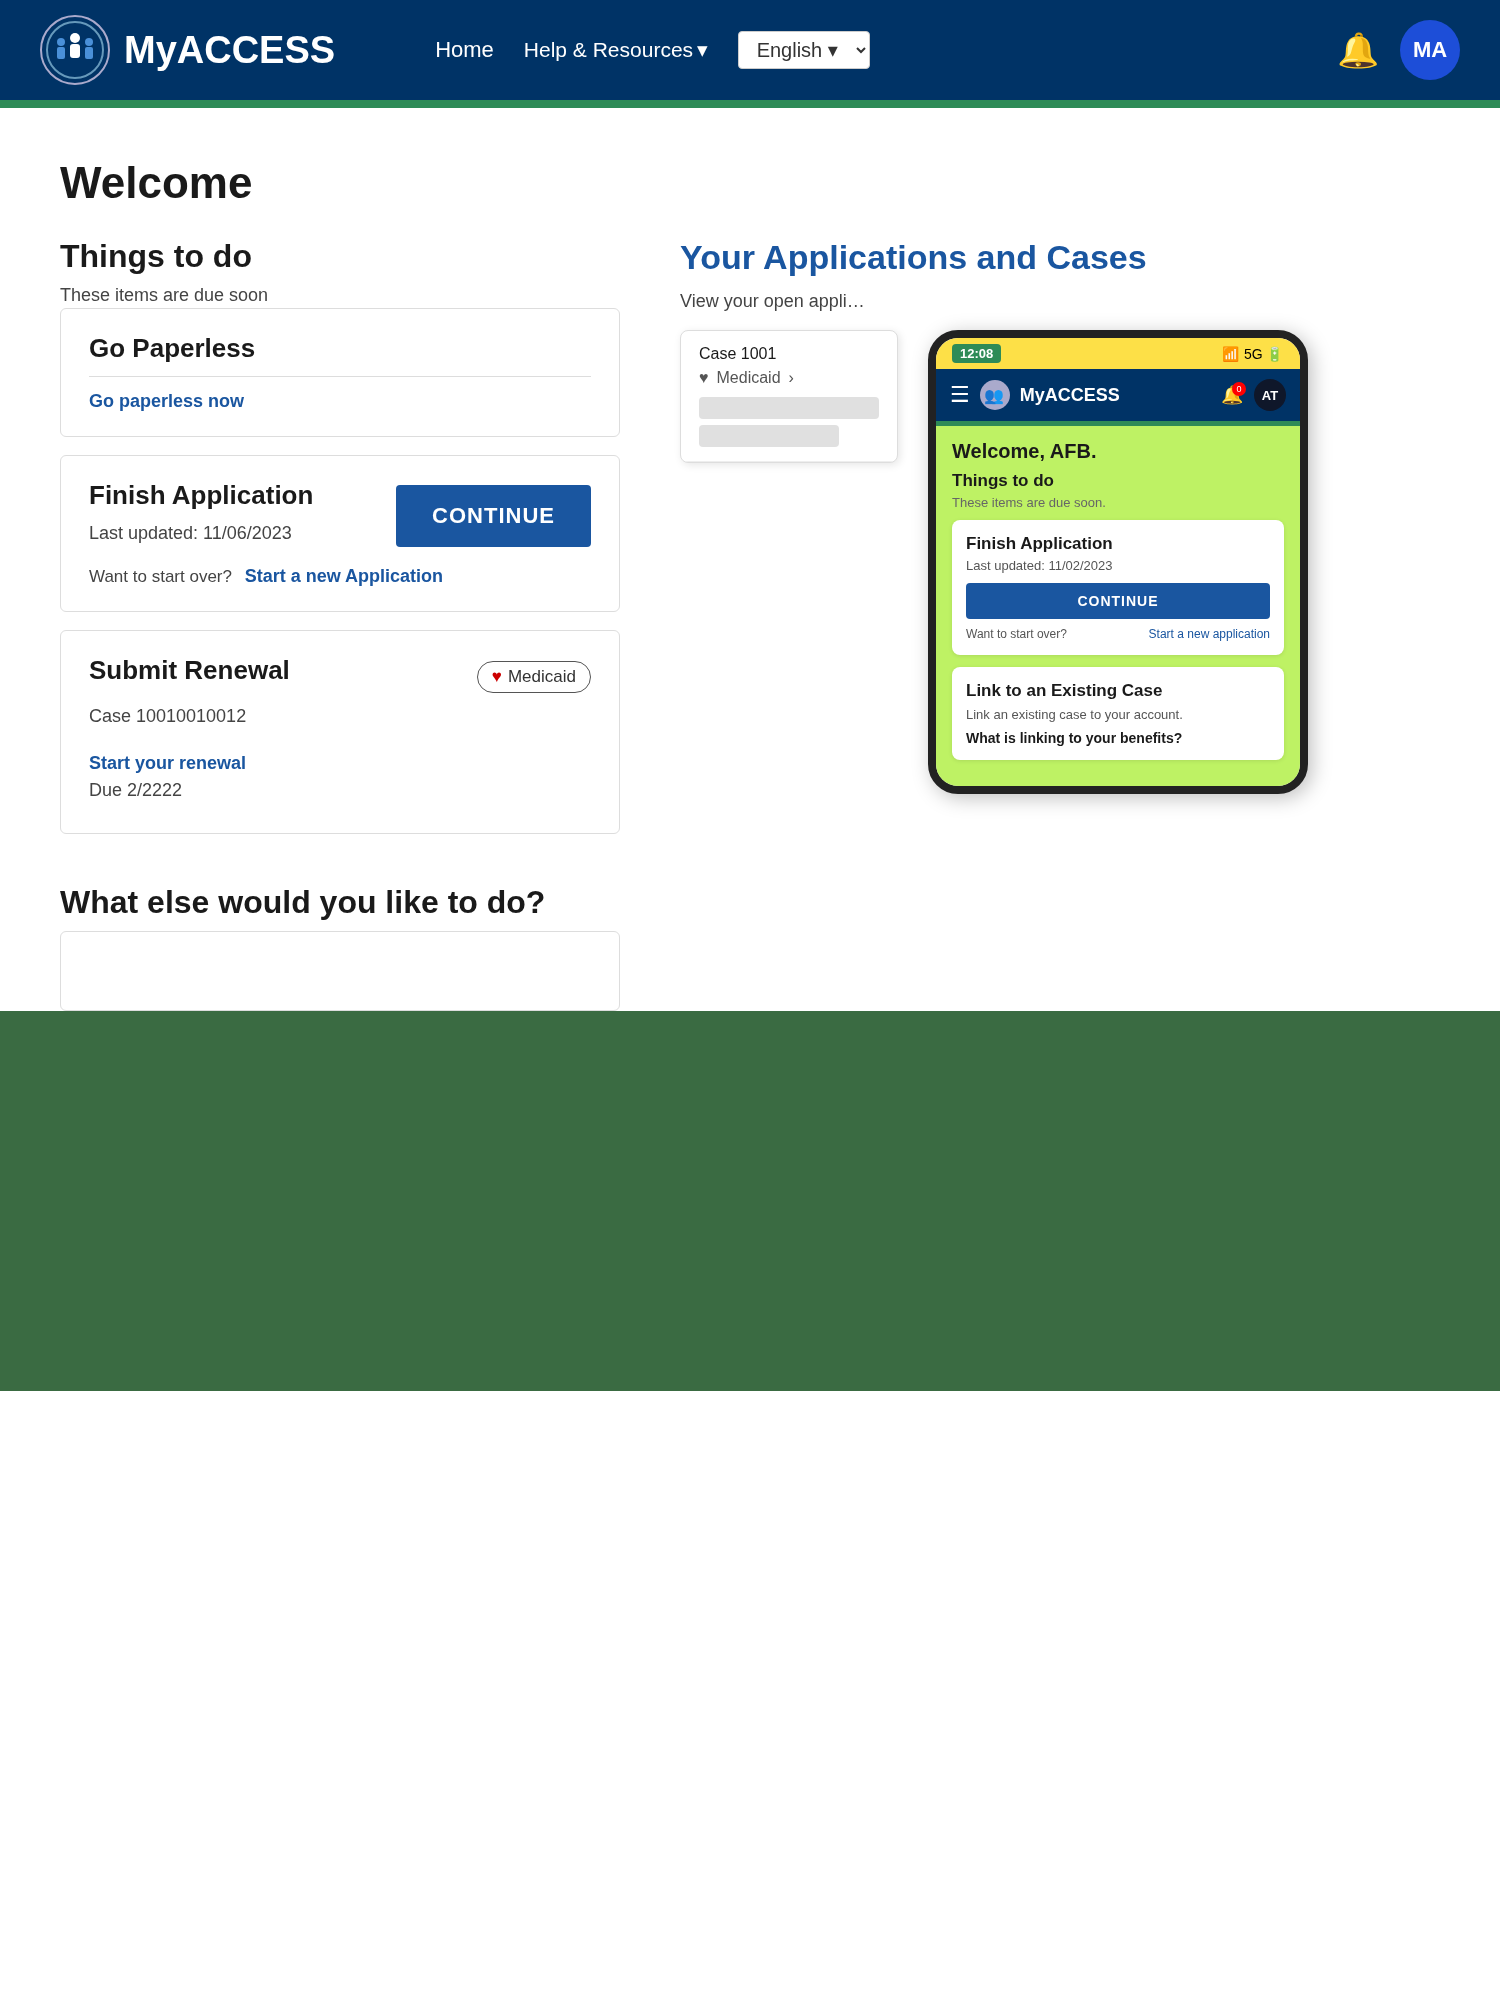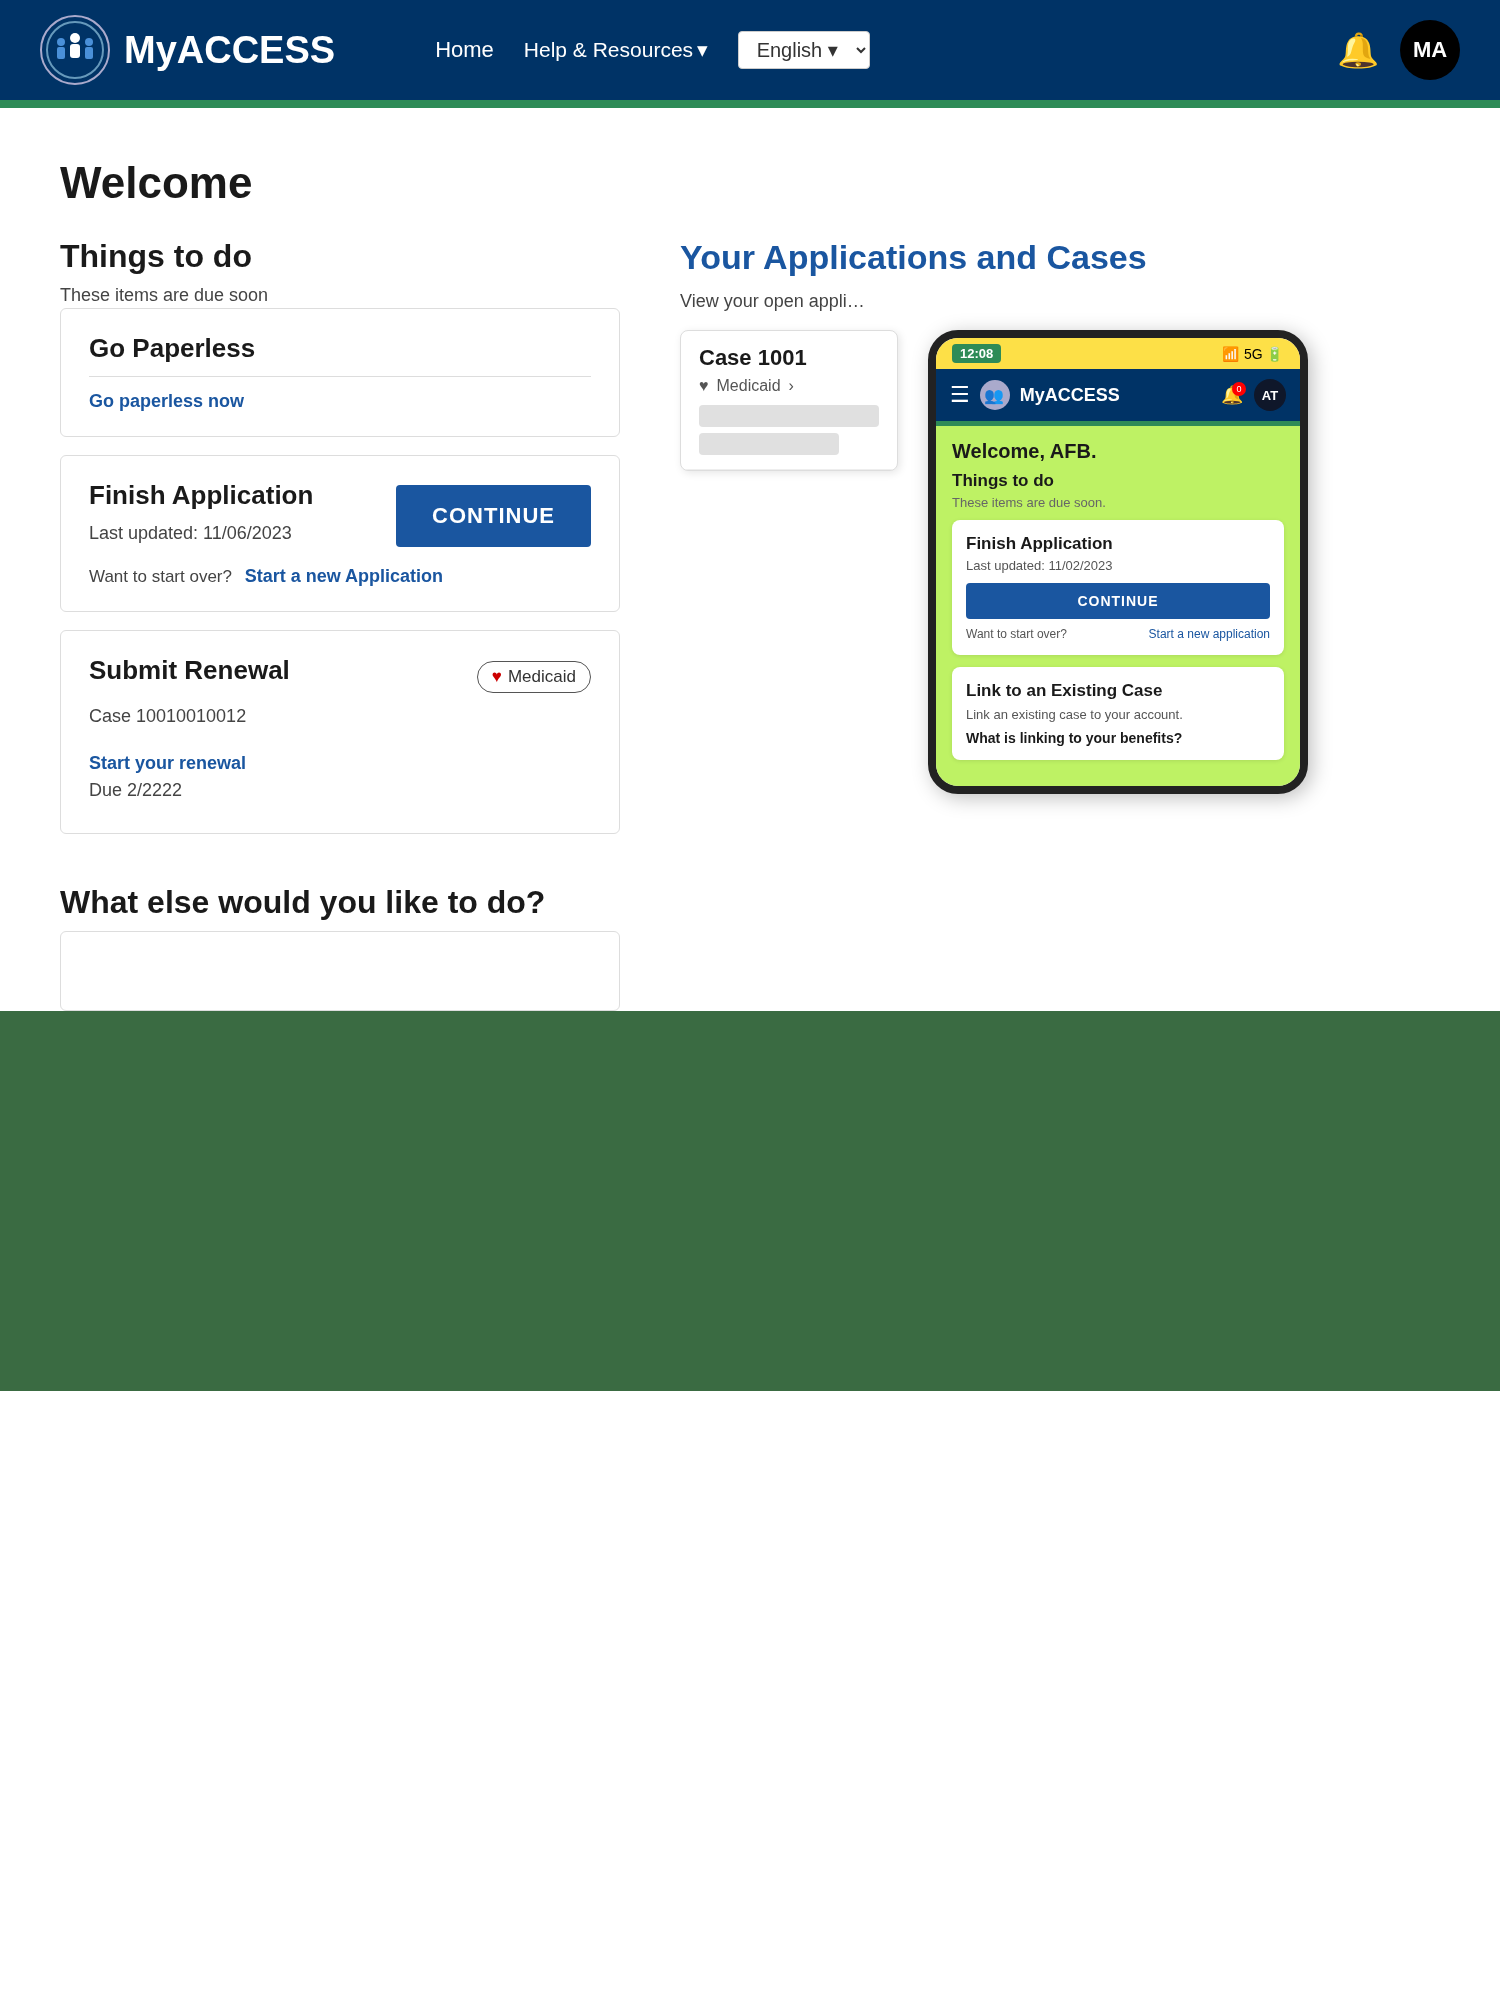--- a/index.html
+++ b/index.html
@@ -74,21 +74,21 @@
       margin-left: auto;
     }
     .bell-icon {
       color: #fff;
       font-size: 34px;
     }
     .avatar {
       width: 60px;
       height: 60px;
       border-radius: 50%;
-      background: #000000;
+      background: #1d4ed8;
       color: #fff;
       font-size: 22px;
       font-weight: bold;
       display: flex;
       align-items: center;
       justify-content: center;
     }
     .green-bar {
       height: 8px;
       background: #2e8b57;
@@ -216,22 +216,22 @@
       border: 1px solid #ddd;
       border-radius: 8px;
       overflow: hidden;
       max-width: 320px;
       box-shadow: 2px 2px 8px rgba(0,0,0,0.1);
       background: #fff;
       display: inline-block;
       vertical-align: top;
     }
     .case-item-title {
-      font-size: 22px;
-      font-weight: bold;
+      font-size: 16px;
+      font-weight: normal;
       color: #1a1a1a;
     }
     .case-item-row {
       display: flex;
       align-items: center;
       gap: 8px;
       font-size: 16px;
       color: #555;
       margin-top: 6px;
     }

